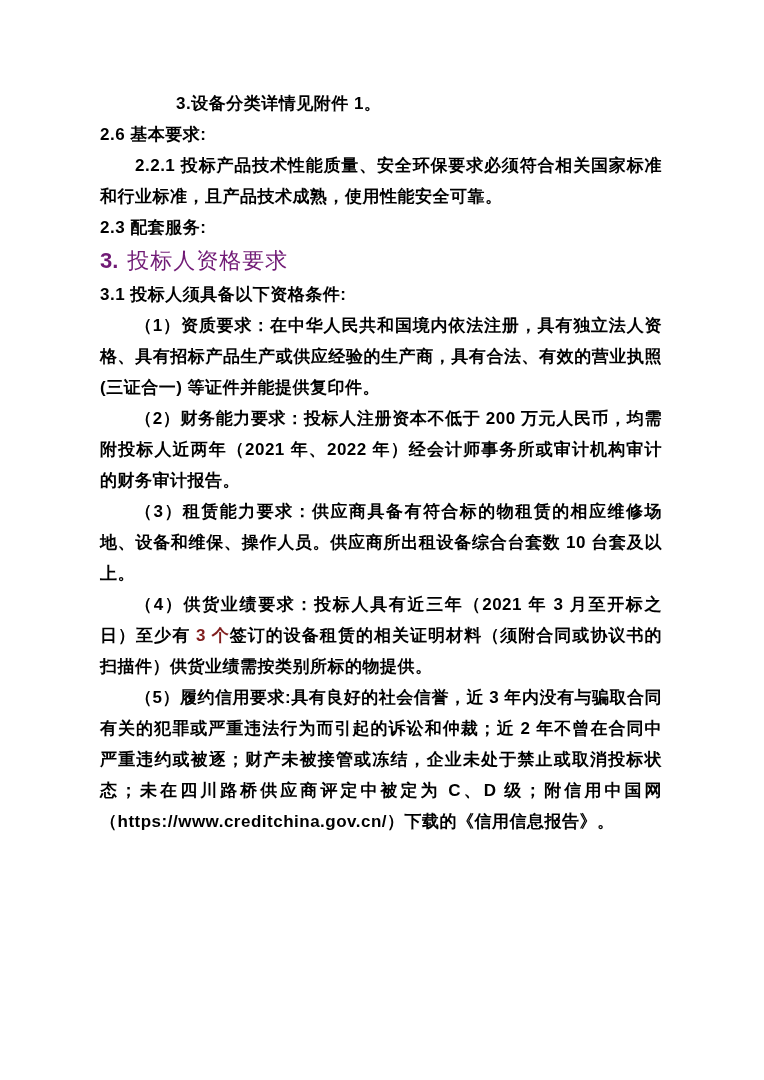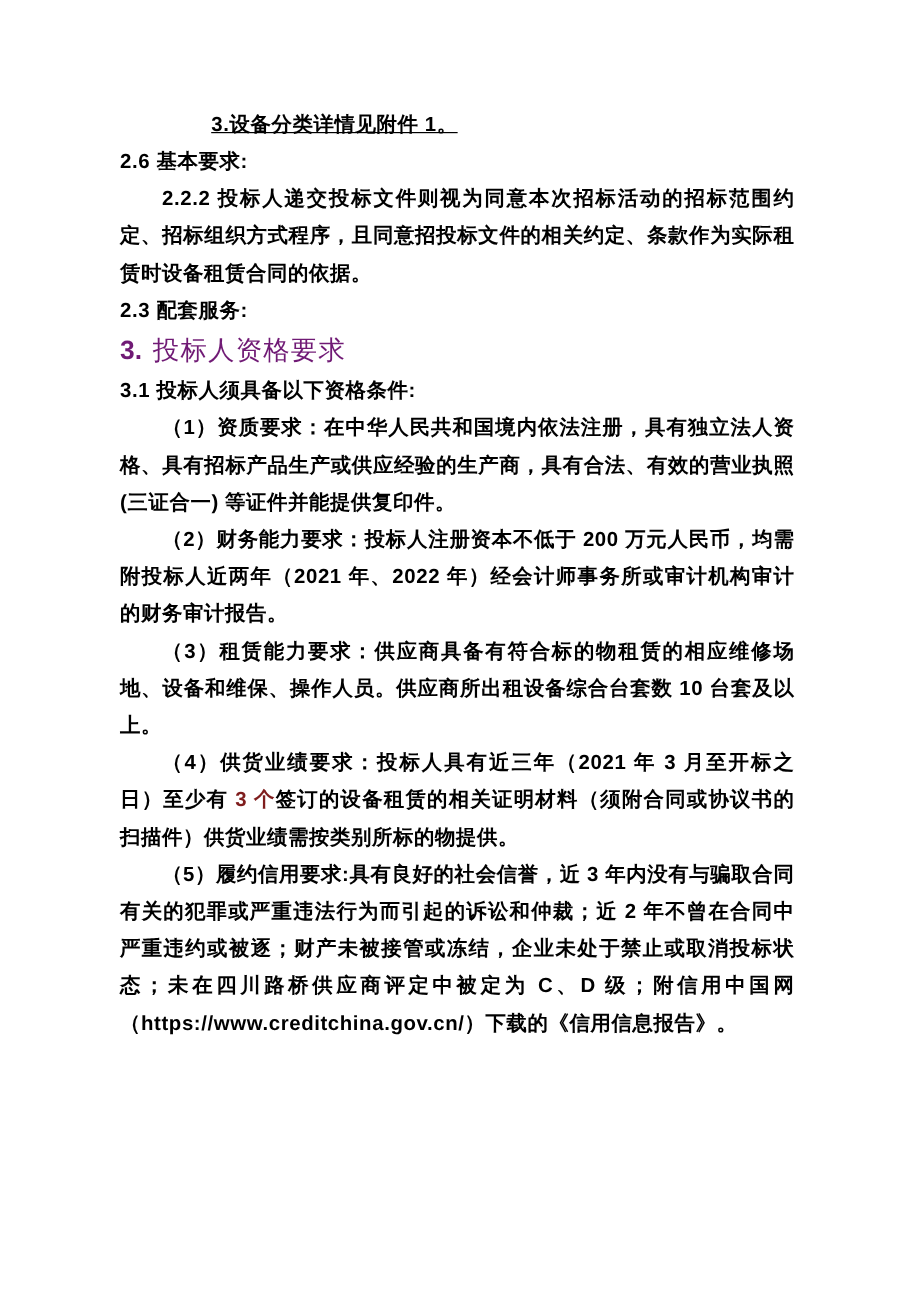--- a/index.html
+++ b/index.html
@@ -23,21 +23,21 @@
     font-weight: bold;
     line-height: 31px;
     letter-spacing: 0.5px;
   }
   .page p {
     margin: 0;
     text-align: justify;
     text-justify: inter-character;
   }
   .indent-2 { text-indent: 35px; }
-  .indent-deep { text-indent: 76px; text-decoration: underline; }
+  .indent-deep { text-indent: 76px; }
   .no-indent { text-indent: 0; }
   .section-heading {
     text-align: center;
     font-size: 22px;
     font-weight: normal;
     line-height: 36px;
     margin: 6px 0 10px 0;
     color: #701a75;
     letter-spacing: 1px;
     text-indent: 0;
@@ -51,22 +51,22 @@
 </style>
 </head>
 <body>
 
 <div class="page">
 
   <p class="indent-deep">3.设备分类详情见附件 1。</p>
 
   <p class="no-indent">2.6 基本要求:</p>
 
+  <p class="indent-2">2.2.1 投标产品技术性能质量、安全环保要求必须符合相关国家标准和行业标准，且产品技术成熟，使用性能安全可靠。</p>
 
-  <p class="indent-2">2.2.2 投标人递交投标文件则视为同意本次招标活动的招标范围约定、招标组织方式程序，且同意招投标文件的相关约定、条款作为实际租赁时设备租赁合同的依据。</p>
 
   <p class="no-indent">2.3 配套服务:</p>
 
 
   <p class="section-heading">
     <span class="heading-num">3.</span><span>投标人资格要求</span>
   </p>
 
   <p class="no-indent">3.1 投标人须具备以下资格条件:</p>
 

